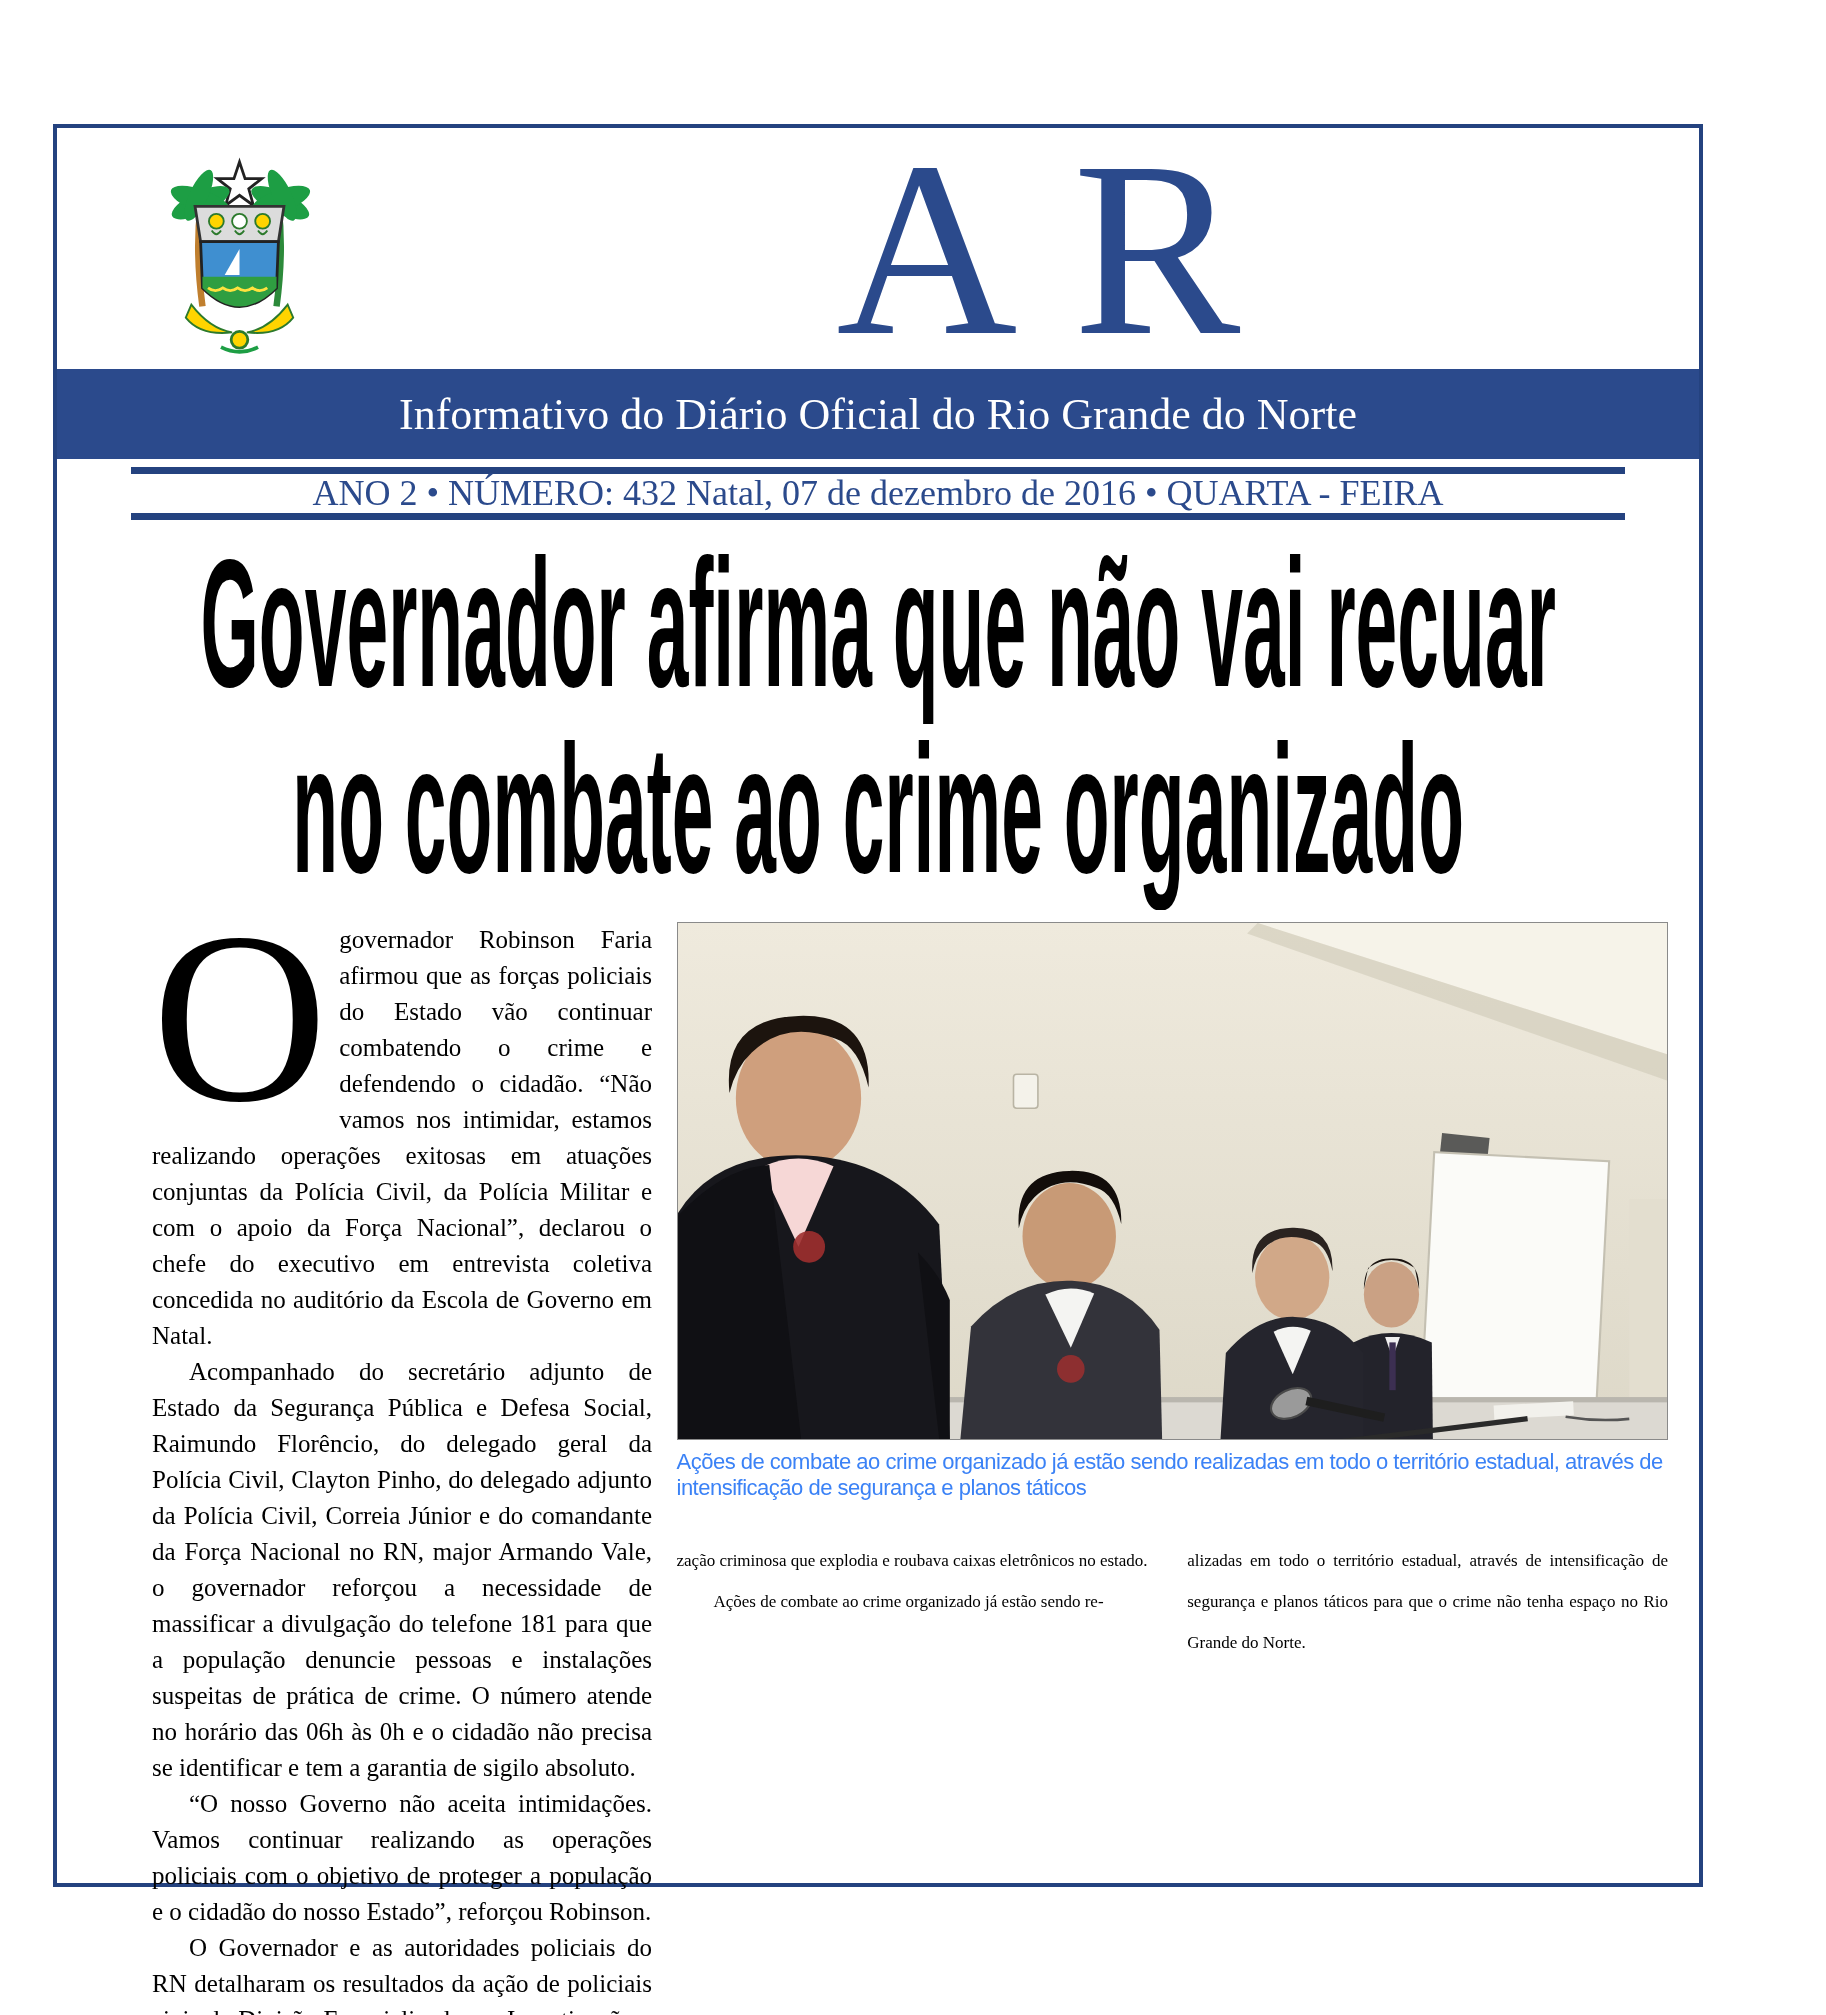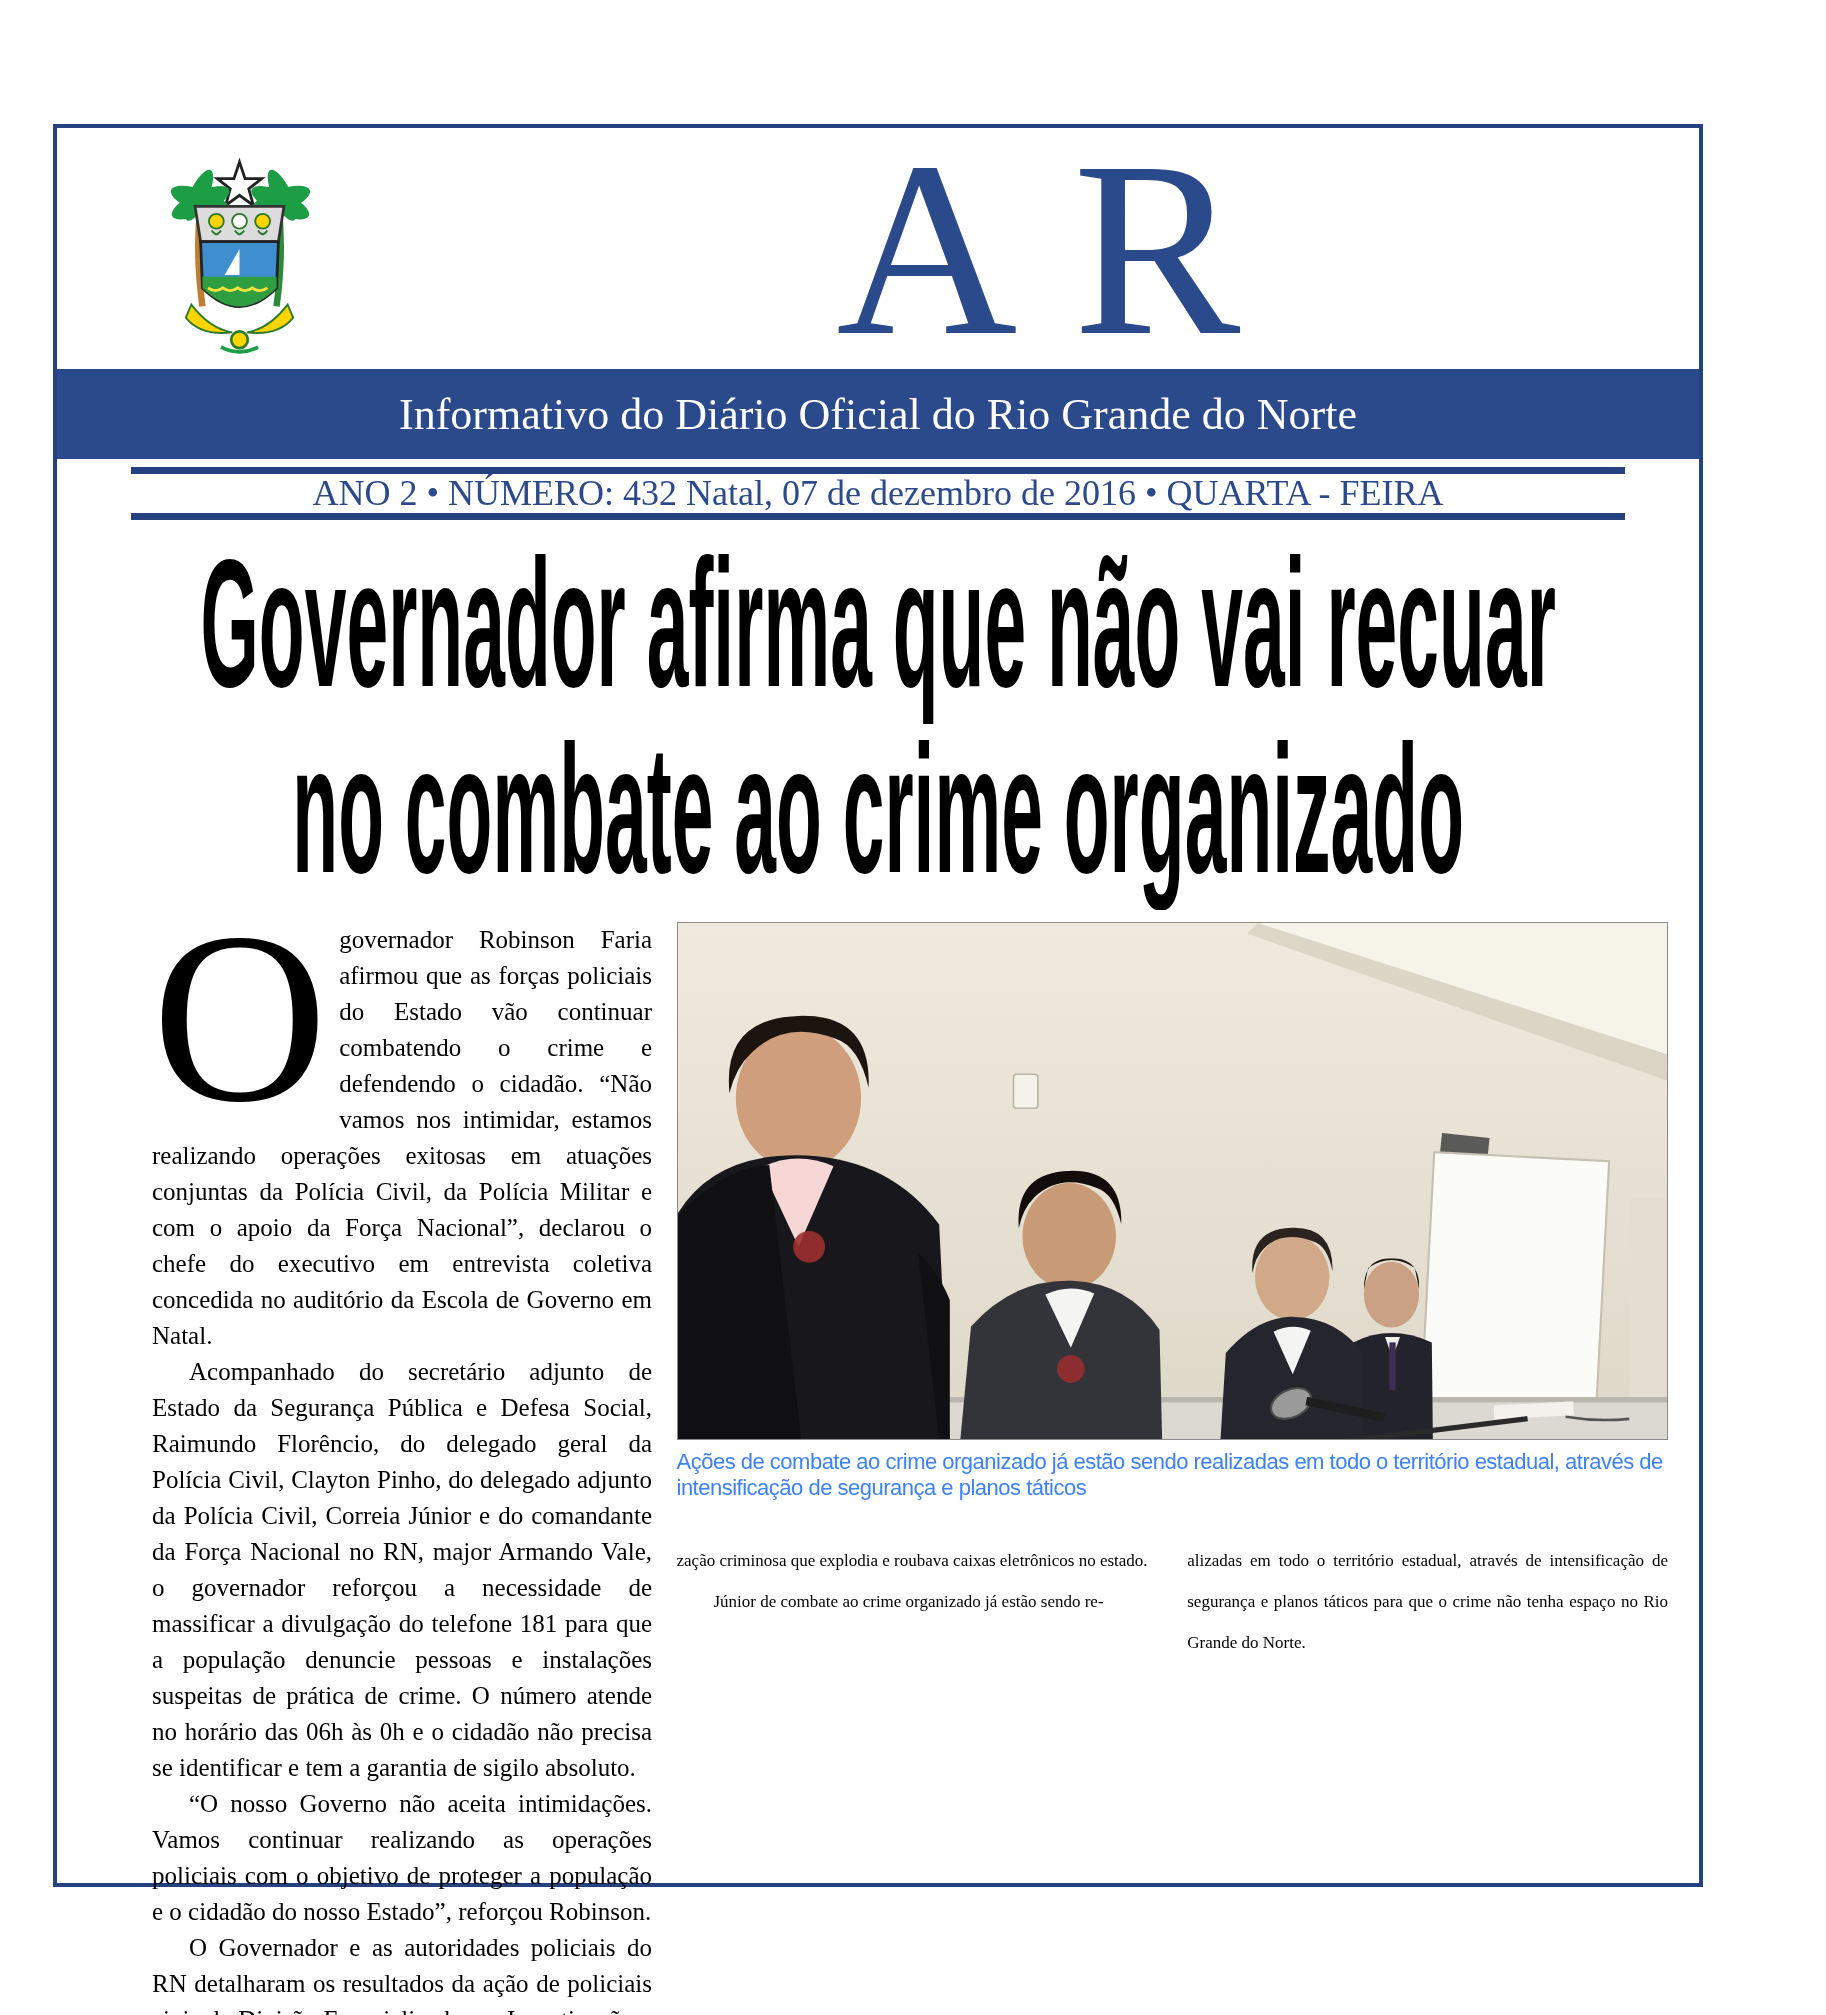--- a/index.html
+++ b/index.html
@@ -181,21 +181,21 @@
             <ellipse cx="1163" cy="905" rx="40" ry="26" transform="rotate(-25 1163 905)" fill="#9a9a9a" stroke="#4a4a4a" stroke-width="4"></ellipse>
             <rect x="1190" y="908" width="150" height="16" transform="rotate(12 1265 916)" fill="#1e1e1e"></rect>
           </g>
           <path d="M1680,930 q60,10 120,4" stroke="#555" stroke-width="5" fill="none"></path>
         </svg>
         <div class="caption">Ações de combate ao crime organizado já estão sendo realizadas em todo o território estadual, através de intensificação de segurança e planos táticos</div>
 
         <div class="subcols">
           <div class="subcol">
             <p>zação criminosa que explodia e roubava caixas eletrônicos no estado.</p>
-            <p class="ind">Júnior de combate ao crime organizado já estão sendo re-</p>
+            <p class="ind">Ações de combate ao crime organizado já estão sendo re-</p>
           </div>
           <div class="subcol">
             <p>alizadas em todo o território estadual, através de intensificação de segurança e planos táticos para que o crime não tenha espaço no Rio Grande do Norte.</p>
           </div>
         </div>
       </div>
     </div>
 
   </div>
 </div>

